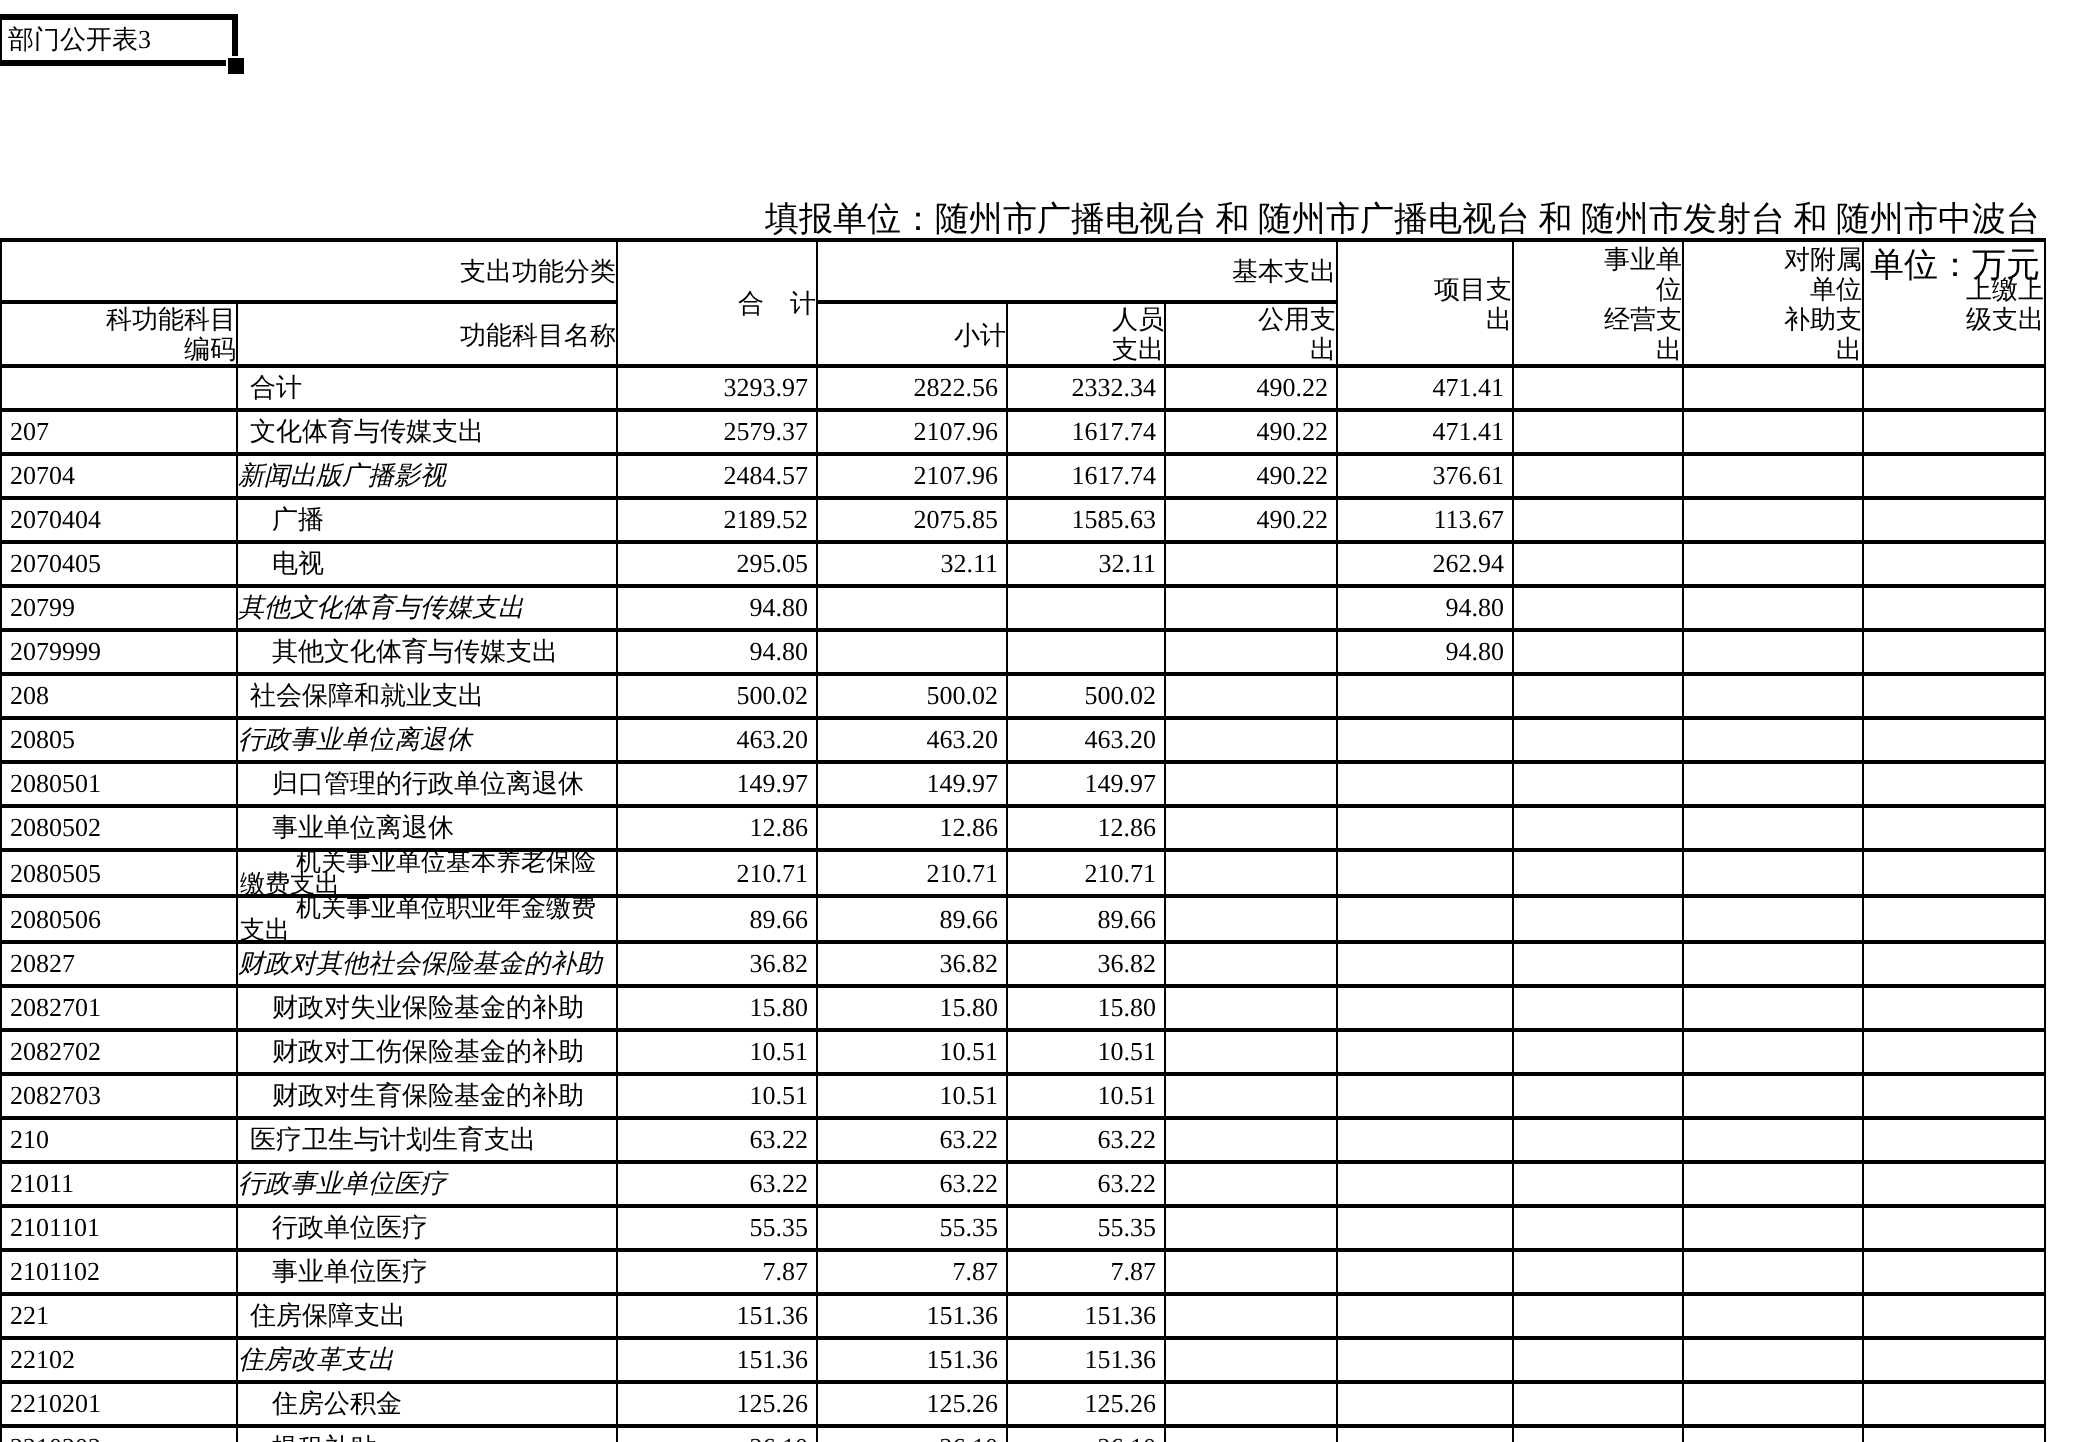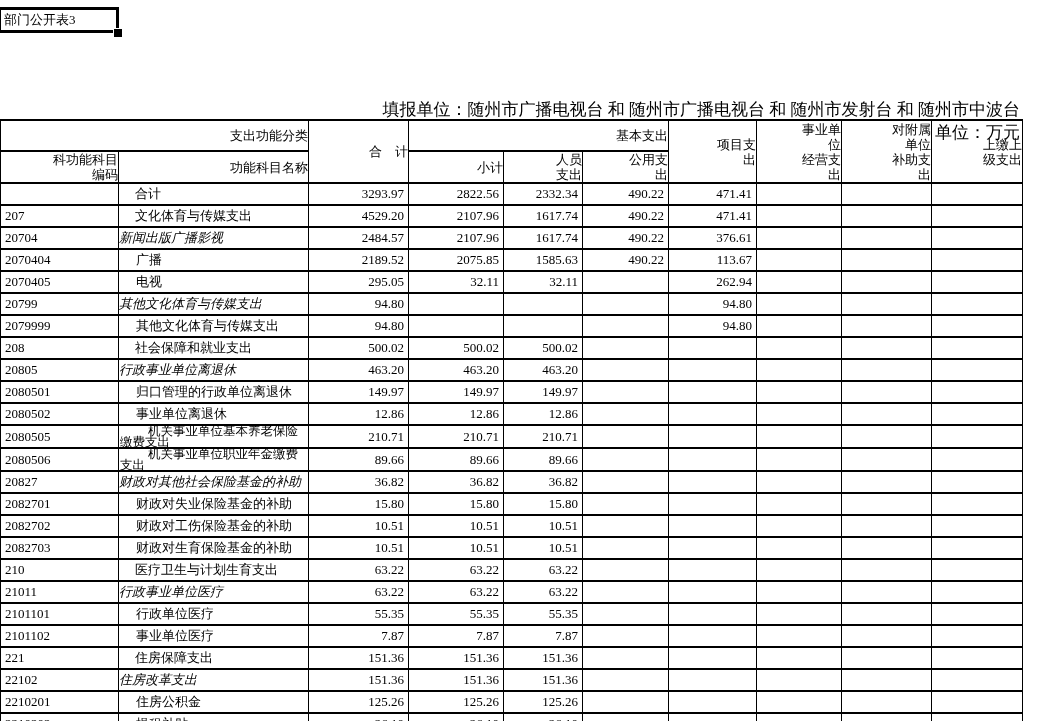--- a/index.html
+++ b/index.html
@@ -70,21 +70,21 @@
     white-space: pre-line;
     line-height: 15px;
     padding-left: 44px;
   }
   .budget thead tr.h1 { height: 31px; }
   .budget thead tr.h2 { height: 29px; }
   .budget tbody tr { height: 22px; }
 
   td.code { text-align: left; padding-left: 4px; white-space: nowrap; }
   td.name { text-align: left; white-space: nowrap; vertical-align: middle; }
-  td.name.ind0 { padding-left: 16px; }
+  td.name.ind0 { padding-left: 6px; }
   td.name.ind1 { padding-left: 0; font-style: italic; }
   td.name.ind2 { padding-left: 17px; }
   td.name.wrap {
     white-space: normal;
     padding-left: 1px;
     text-indent: 28px;
     line-height: 10.5px;
     font-size: 12.5px;
   }
   td.num {
@@ -153,21 +153,21 @@
           <td class="num">2332.34</td>
           <td class="num">490.22</td>
           <td class="num">471.41</td>
           <td class="num"></td>
           <td class="num"></td>
           <td class="num"></td>
         </tr>
         <tr>
           <td class="code">207</td>
           <td class="name ind0">文化体育与传媒支出</td>
-          <td class="num">4529.20</td>
+          <td class="num">2579.37</td>
           <td class="num">2107.96</td>
           <td class="num">1617.74</td>
           <td class="num">490.22</td>
           <td class="num">471.41</td>
           <td class="num"></td>
           <td class="num"></td>
           <td class="num"></td>
         </tr>
         <tr>
           <td class="code">20704</td>

